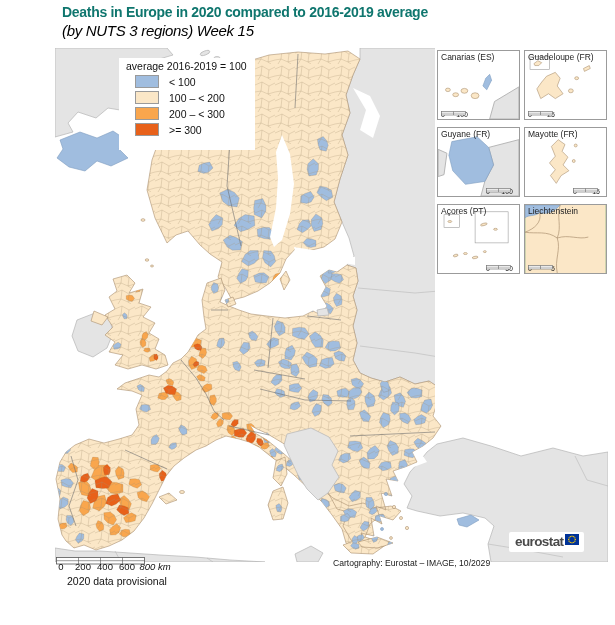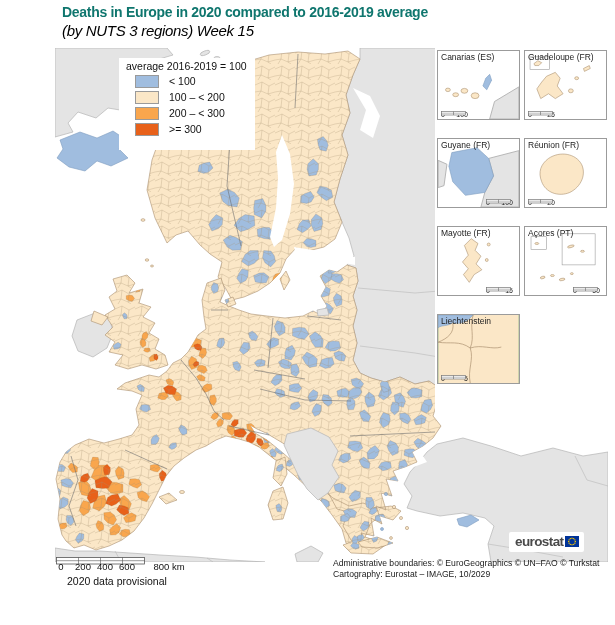--- a/index.html
+++ b/index.html
@@ -10,36 +10,36 @@
   #title2{left:62px;top:22px;font-size:15px;font-weight:normal;font-style:italic;letter-spacing:-.3px;color:#000}
   #mapwrap{left:55px;top:48px;width:553px;height:514px}
   
   .c{fill:#fbe7c7;stroke:#a98f6f;stroke-width:.6}
   .bl{fill:#a0bddf;stroke:#7d9cc0;stroke-width:.6}
   .gy{fill:#e4e4e4;stroke:#b5b5b5;stroke-width:.7}
   .sea{fill:#fff;stroke:none}
   
   #legend{left:119px;top:58px;background:#fff;padding:2px 8px 14px 7px;z-index:5}
   #legend .lg-title{font-size:10.5px;margin-bottom:2px;white-space:nowrap}
-  .lg-row{display:flex;align-items:flex-start;margin:3px 0 0 9px}
+  .lg-row{display:flex;align-items:center;margin:3px 0 0 9px}
   .sw{width:22px;height:11px;border:1px solid #9a9a9a;flex:none}
   .lg-label{font-size:10.5px;margin-left:10px;white-space:nowrap}
   
   #panels{left:437px;top:50px;display:grid;grid-template-columns:83px 83px;grid-auto-rows:70px;
-          gap:18px 4px;z-index:5}
+          gap:7px 4px;z-index:5}
   .inset{position:relative;background:#fff;border:1px solid #9b9b9b;box-sizing:border-box}
   .inset.cream{background:#15803d}
   .inset svg{position:absolute;left:0;top:0}
   .inset .t{position:absolute;left:3px;top:1px;font-size:8.5px;color:#222;z-index:2;white-space:nowrap}
   .sc{position:absolute;left:3px;bottom:1px;z-index:2;width:30px}
   .sc.r{left:auto;right:3px}
   .sc .nums{display:flex;justify-content:space-between;width:27px;font-size:7px;color:#222;line-height:7px}
   
   #logo{left:509px;top:532px;background:#fff;border-radius:2px;padding:2px 5px 3px 6px;
-        display:flex;align-items:center;z-index:6}
+        display:flex;align-items:flex-start;z-index:6}
   #logo .txt{font-weight:bold;font-size:13.5px;color:#4a4a4a;letter-spacing:-.6px;margin-right:2px}
   
   #attrib{left:333px;top:558px;font-size:8.6px;line-height:10.8px;color:#1a1a1a;white-space:nowrap}
   
   #kmbar{left:56px;top:551px}
   #kmlabels{left:56px;top:561px;width:130px;height:11px;font-size:9.5px;color:#111}
   #kmlabels span{position:absolute;transform:translateX(-50%);white-space:nowrap}
   #provisional{left:67px;top:575px;font-size:10.5px;color:#111}
 </style>
 </head>
@@ -407,37 +407,20 @@
           <line x1="0.5" y1="2.2" x2="24.5" y2="2.2" stroke="#777" stroke-width="0.5"></line>
         </svg>
         <span class="nums">
           <span>0</span>
           <span>100</span>
         </span>
       </span>
     </div>
     <div class="inset">
       <svg width="81" height="68" viewBox="0 0 83 70">
-        <path d="M24,20 C36,12 52,15 58,26 C63,36 58,49 46,55 C34,60 21,55 17,44 C13,34 16,26 24,20 Z" class="c"></path>
-      </svg>
-      <span class="t">Réunion (FR)</span>
-      <span class="sc">
-        <svg width="27" height="5">
-          <rect x="0.5" y="0.5" width="24" height="3.5" fill="#fff" stroke="#777" stroke-width="0.7"></rect>
-          <line x1="12.5" y1="0.5" x2="12.5" y2="4" stroke="#777" stroke-width="0.7"></line>
-          <line x1="0.5" y1="2.2" x2="24.5" y2="2.2" stroke="#777" stroke-width="0.5"></line>
-        </svg>
-        <span class="nums">
-          <span>0</span>
-          <span>20</span>
-        </span>
-      </span>
-    </div>
-    <div class="inset">
-      <svg width="81" height="68" viewBox="0 0 83 70">
         <path d="M34,12 L41,17 L38,24 L44,30 L39,38 L45,44 L37,49 L32,57 L26,49 L31,43 L25,36 L31,29 L27,19 Z" class="c"></path>
         <circle cx="52" cy="18" r="1.5" class="c"></circle>
         <circle cx="50" cy="34" r="1.5" class="c"></circle>
       </svg>
       <span class="t">Mayotte (FR)</span>
       <span class="sc r">
         <svg width="27" height="5">
           <rect x="0.5" y="0.5" width="24" height="3.5" fill="#fff" stroke="#777" stroke-width="0.7"></rect>
           <line x1="12.5" y1="0.5" x2="12.5" y2="4" stroke="#777" stroke-width="0.7"></line>
           <line x1="0.5" y1="2.2" x2="24.5" y2="2.2" stroke="#777" stroke-width="0.5"></line>
@@ -507,33 +490,32 @@
       <circle cx="3.70" cy="5.50" r="0.7" fill="#ffcc00"></circle>
       <circle cx="4.14" cy="3.85" r="0.7" fill="#ffcc00"></circle>
       <circle cx="5.35" cy="2.64" r="0.7" fill="#ffcc00"></circle>
       <circle cx="7.00" cy="2.20" r="0.7" fill="#ffcc00"></circle>
       <circle cx="8.65" cy="2.64" r="0.7" fill="#ffcc00"></circle>
       <circle cx="9.86" cy="3.85" r="0.7" fill="#ffcc00"></circle>
     </svg>
 </div>
 
 <div class="abs" id="attrib">
-  <div>Administrative boundaries: © EuroGeographics © UN–FAO © Turkstat</div>
   <div>Cartography: Eurostat – IMAGE, 10/2029</div>
 </div>
 
 <div class="abs" id="kmbar">
   <svg width="90" height="8">
     <rect x="0.5" y="0.5" width="88" height="6.5" fill="#fff" stroke="#555" stroke-width="0.8"></rect>
     <line x1="0.5" y1="3.7" x2="88.5" y2="3.7" stroke="#555" stroke-width="0.6"></line>
     <line x1="22.5" y1="0.5" x2="22.5" y2="7" stroke="#555" stroke-width="0.6"></line>
     <line x1="44.5" y1="0.5" x2="44.5" y2="7" stroke="#555" stroke-width="0.6"></line>
     <line x1="66.5" y1="0.5" x2="66.5" y2="7" stroke="#555" stroke-width="0.6"></line>
   </svg>
 </div>
 <div class="abs" id="kmlabels">
     <span style="left: 5px;">0</span>
     <span style="left: 27px;">200</span>
     <span style="left: 49px;">400</span>
     <span style="left: 71px;">600</span>
-    <span style="left: 113px;">800 km</span>
+    <span style="left: 99px; font-style: italic;">800 km</span>
   </div>
 <div class="abs" id="provisional">2020 data provisional</div>
 
 </body></html>

